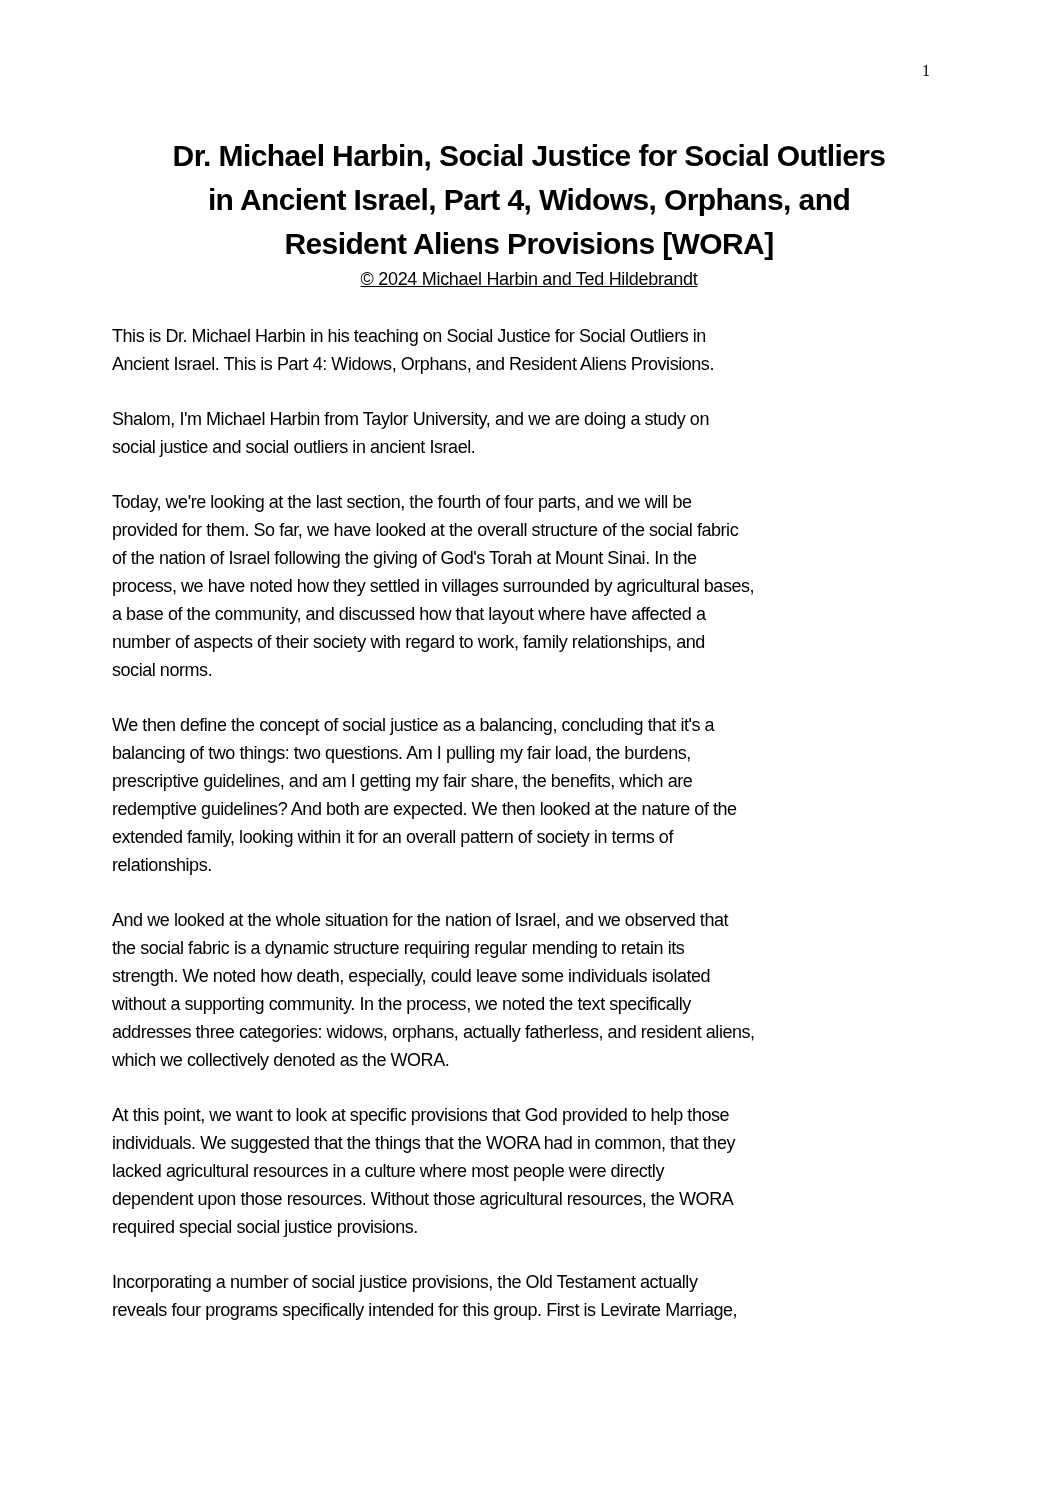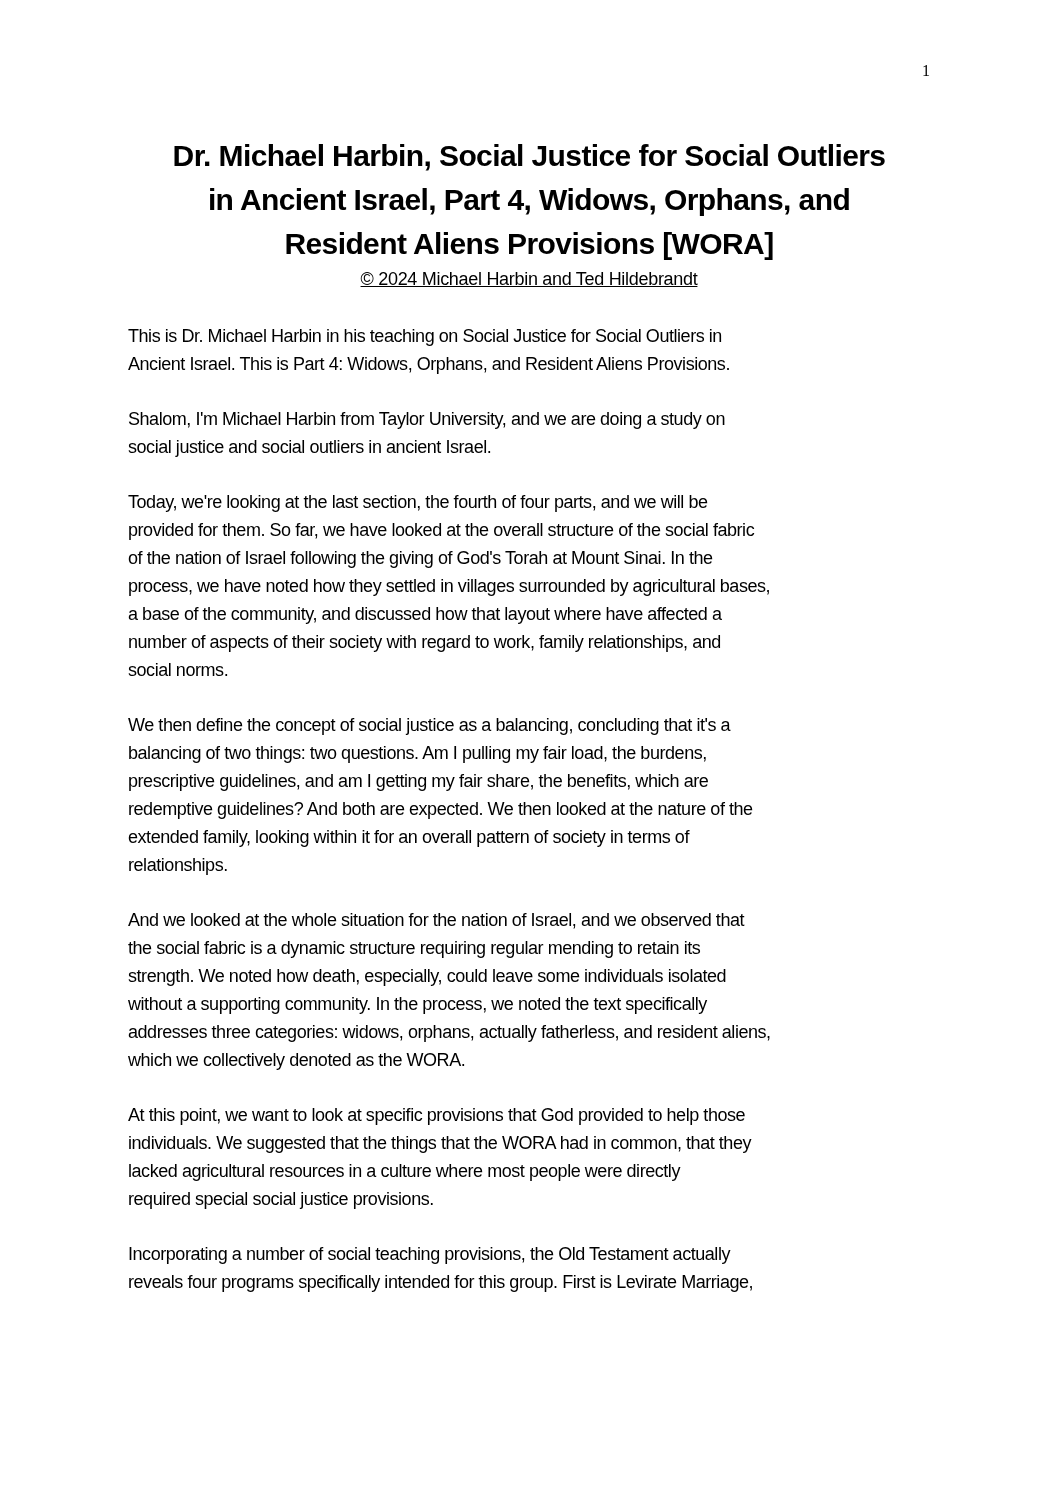--- a/index.html
+++ b/index.html
@@ -3,21 +3,21 @@
 <meta charset="utf-8">
 <style>
   html, body { margin: 0; padding: 0; background: #ffffff; }
   body { width: 1058px; height: 1497px; position: relative; overflow: hidden; color: #000; }
   .page { position: absolute; left: 0; top: 0; width: 1058px; height: 1497px; background: #fff; }
   .page-number { position: absolute; right: 128px; top: 62px; font-family: "Liberation Serif", serif; font-size: 16px; }
   .title { position: absolute; left: 110px; width: 838px; top: 134px; text-align: center;
     font-family: "Liberation Sans", sans-serif; font-weight: bold; font-size: 30px; line-height: 44px; letter-spacing: -0.6px; }
   .copyright { position: absolute; left: 110px; width: 838px; top: 266px; text-align: center;
     font-family: "Liberation Sans", sans-serif; font-size: 18px; line-height: 26px; letter-spacing: -0.3px; text-decoration: underline; }
-  .body { position: absolute; left: 128px; width: 810px; top: 322px;
+  .body { position: absolute; left: 112px; width: 810px; top: 322px;
     font-family: "Liberation Sans", sans-serif; font-size: 18px; line-height: 28px; letter-spacing: -0.45px; }
   .body p { margin: 0 0 27px 0; }
   .line { display: block; white-space: nowrap; }
 </style>
 </head>
 <body>
 
 <div class="page">
   <div class="page-number">1</div>
 
@@ -60,20 +60,21 @@
       <span class="line">the social fabric is a dynamic structure requiring regular mending to retain its</span>
       <span class="line">strength. We noted how death, especially, could leave some individuals isolated</span>
       <span class="line">without a supporting community. In the process, we noted the text specifically</span>
       <span class="line">addresses three categories: widows, orphans, actually fatherless, and resident aliens,</span>
       <span class="line">which we collectively denoted as the WORA.</span>
     </p>
     <p>
       <span class="line">At this point, we want to look at specific provisions that God provided to help those</span>
       <span class="line">individuals. We suggested that the things that the WORA had in common, that they</span>
       <span class="line">lacked agricultural resources in a culture where most people were directly</span>
+      <span class="line">dependent upon those resources. Without those agricultural resources, the WORA</span>
       <span class="line">required special social justice provisions.</span>
     </p>
     <p>
-      <span class="line">Incorporating a number of social teaching provisions, the Old Testament actually</span>
+      <span class="line">Incorporating a number of social justice provisions, the Old Testament actually</span>
       <span class="line">reveals four programs specifically intended for this group. First is Levirate Marriage,</span>
     </p>
   </div>
 </div>
 
 </body></html>

